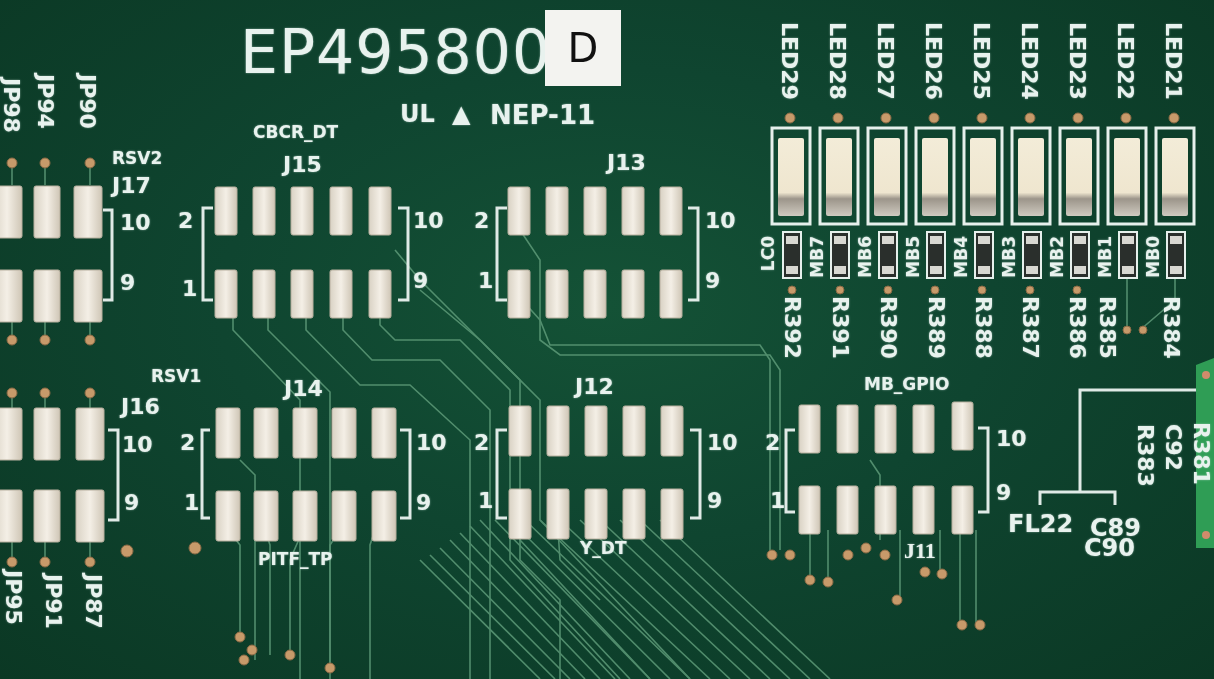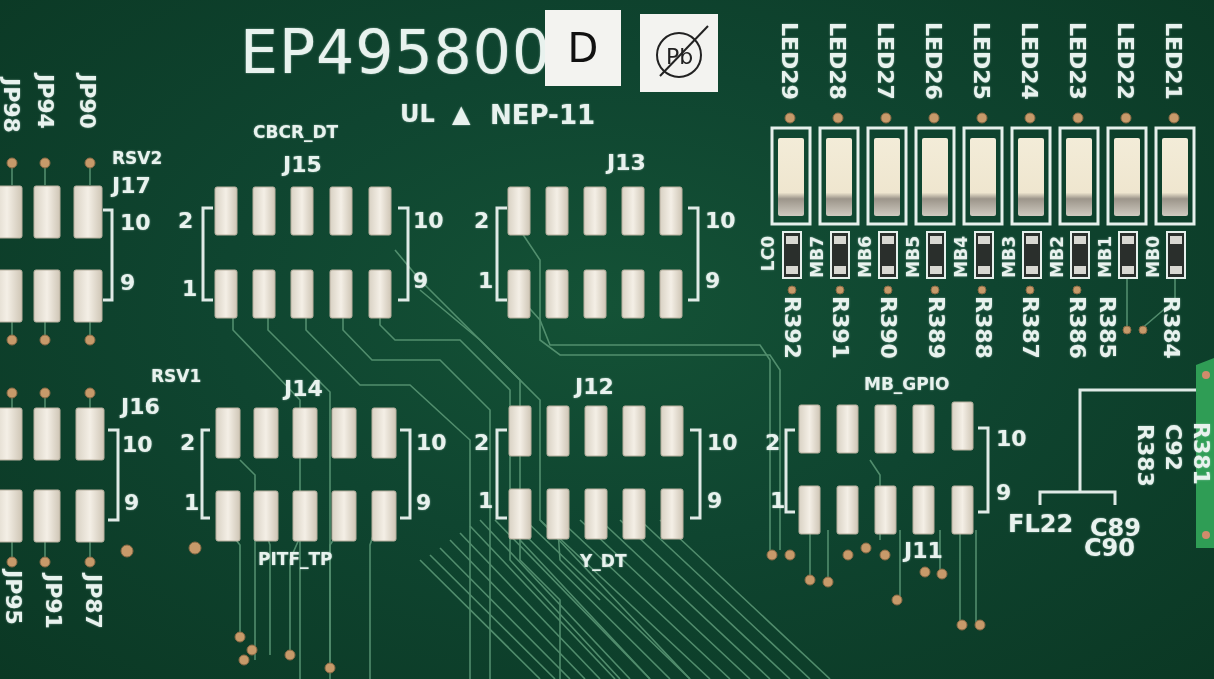--- a/index.html
+++ b/index.html
@@ -303,27 +303,20 @@
       <rect x="76" y="490" width="28" height="52" rx="2"></rect>
     </g>
 
     <path d="M1196 365 L1214 358 L1214 548 L1196 548 Z" fill="#2f9d55"></path>
     <circle cx="1206" cy="375" r="4" fill="#d28b6b"></circle>
       <circle cx="1206" cy="535" r="4" fill="#d28b6b"></circle>
   </svg>
 
   <div class="silk title" style="left:240px;top:22px;">EP495800B</div>
   <div class="rev-box" style="left:545px;top:10px;width:76px;height:76px;line-height:76px;">D</div>
-  <div class="pb-box" style="left:640px;top:14px;width:78px;height:78px;">
-    <svg width="78" height="78" viewBox="0 0 78 78">
-      <circle cx="39" cy="41" r="22" stroke="#222" stroke-width="2" fill="none"></circle>
-      <text x="26" y="50" font-size="22" font-family="DejaVu Sans, sans-serif" fill="#222">Pb</text>
-      <line x1="20" y1="62" x2="68" y2="12" stroke="#222" stroke-width="2"></line>
-    </svg>
-  </div>
   <div class="silk med" style="left:400px;top:102px;font-size:24px;">UL</div>
   <div class="silk med" style="left:452px;top:102px;font-size:24px;">▲</div>
   <div class="silk med" style="left:490px;top:102px;font-size:26px;">NEP-11</div>
 
   <div class="silk small" style="left:253px;top:124px;">CBCR_DT</div>
   <div class="silk lbl" style="left:283px;top:154px;">J15</div>
   <div class="silk lbl" style="left:178px;top:210px;">2</div>
   <div class="silk lbl" style="left:182px;top:278px;">1</div>
   <div class="silk lbl" style="left:413px;top:210px;">10</div>
   <div class="silk lbl" style="left:413px;top:270px;">9</div>
@@ -339,28 +332,28 @@
   <div class="silk lbl" style="left:184px;top:492px;">1</div>
   <div class="silk lbl" style="left:416px;top:432px;">10</div>
   <div class="silk lbl" style="left:416px;top:492px;">9</div>
   <div class="silk small" style="left:258px;top:551px;">PITF_TP</div>
 
   <div class="silk lbl" style="left:575px;top:376px;">J12</div>
   <div class="silk lbl" style="left:474px;top:432px;">2</div>
   <div class="silk lbl" style="left:478px;top:490px;">1</div>
   <div class="silk lbl" style="left:707px;top:432px;">10</div>
   <div class="silk lbl" style="left:707px;top:490px;">9</div>
-  <div class="silk small" style="left:580px;top:553px;">Y_DT</div>
+  <div class="silk small" style="left:580px;top:540px;">Y_DT</div>
 
   <div class="silk small" style="left:846px;top:376px;margin-left:18px;">MB_GPIO</div>
   <div class="silk lbl" style="left:765px;top:432px;">2</div>
   <div class="silk lbl" style="left:770px;top:490px;">1</div>
   <div class="silk lbl" style="left:996px;top:428px;">10</div>
   <div class="silk lbl" style="left:996px;top:482px;">9</div>
-  <div class="silk lbl" style="left:904px;top:540px;">J11</div>
+  <div class="silk lbl" style="left:904px;top:540px;font-family:Liberation Serif, serif;">J11</div>
 
   <div class="silk small" style="left:112px;top:150px;">RSV2</div>
   <div class="silk lbl" style="left:112px;top:175px;">J17</div>
   <div class="silk lbl" style="left:120px;top:212px;">10</div>
   <div class="silk lbl" style="left:120px;top:272px;">9</div>
 
   <div class="silk small" style="left:110px;top:368px;margin-left:41px;">RSV1</div>
   <div class="silk lbl" style="left:121px;top:396px;">J16</div>
   <div class="silk lbl" style="left:122px;top:434px;">10</div>
   <div class="silk lbl" style="left:124px;top:492px;">9</div>

